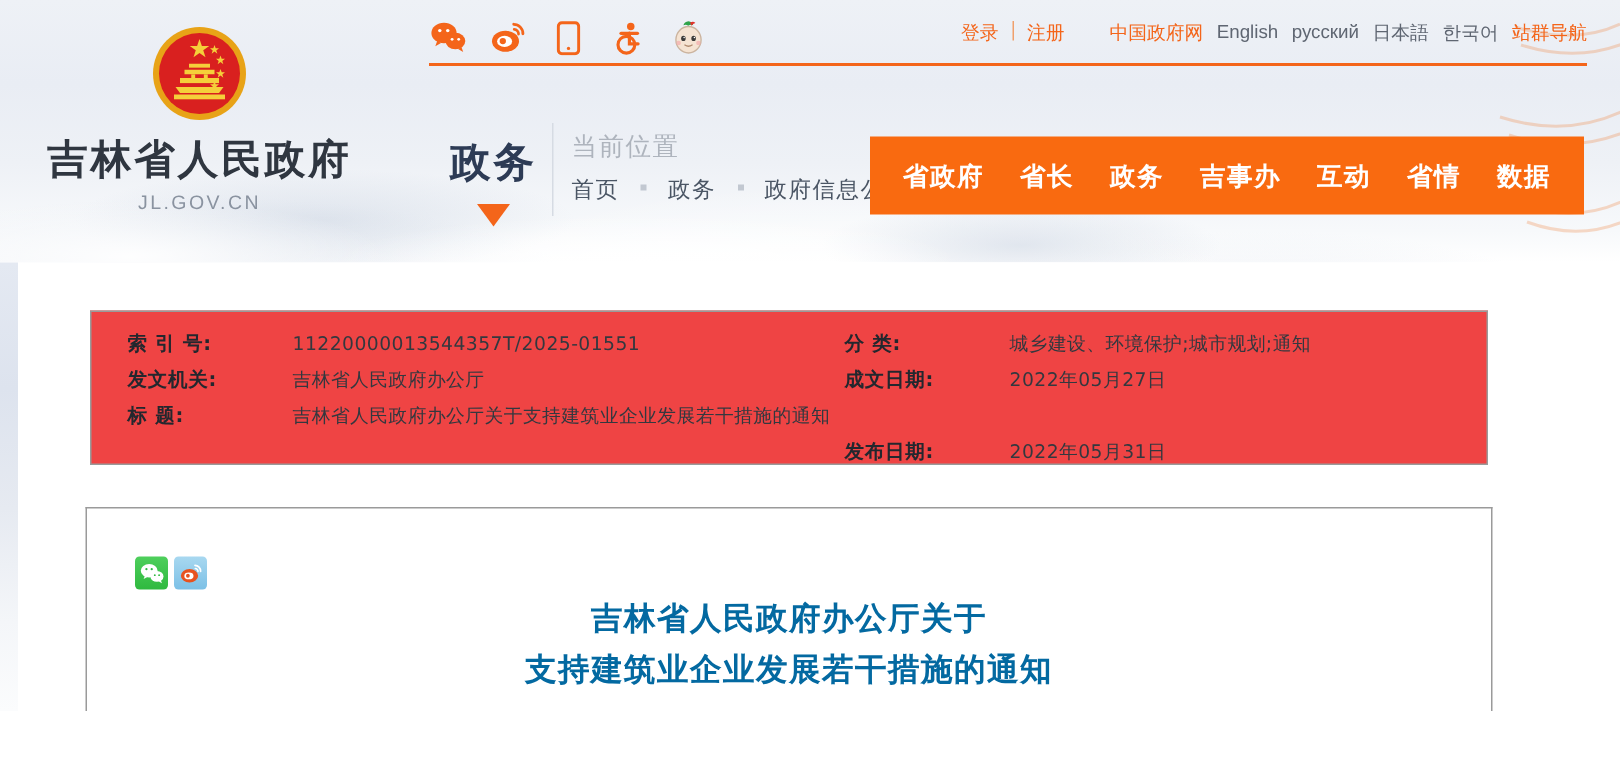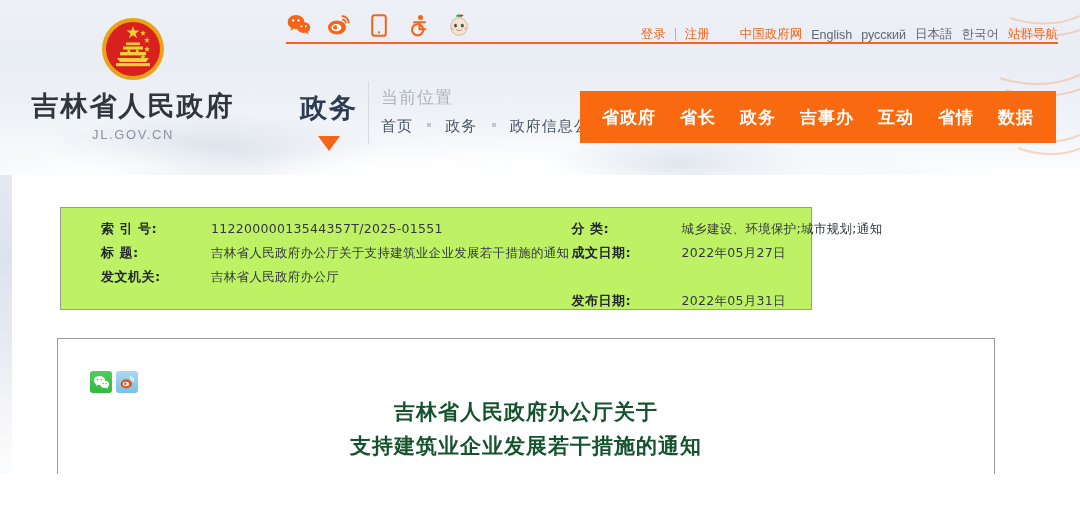--- a/index.html
+++ b/index.html
@@ -74,23 +74,22 @@
     display: inline-flex;
     align-items: center;
     justify-content: center;
     width: 26px;
     height: 26px;
     cursor: pointer;
   }
   .lang-links {
     position: absolute;
     right: 22px;
-    top: 18px;
-    display: flex;
-    align-items: center;
+    top: 6px;
+    display: flex;
     gap: 9px;
     font-size: 12.5px;
     color: #5f6672;
     white-space: nowrap;
   }
   .lang-links .lk { cursor: pointer; }
   .lang-links .lk.orange { color: #f4651a; }
   .lang-links .sep {
     width: 1px;
     height: 13px;
@@ -249,26 +248,25 @@
     left: 0; top: 0;
     width: 12px;
     height: 299px;
     background: linear-gradient(180deg, #e4e9f2 0%, #dde3ee 28%, #e6eaf1 55%, #f4f6f9 80%, #fbfcfd 100%);
   }
 
   .infocard {
     position: absolute;
     left: 60px;
     top: 32px;
-    width: 752px;
+    width: 932px;
     height: 103px;
     border: 1px solid #9a9a9a;
     box-sizing: border-box;
-    background: #bef264;
-    padding-left: 16px;
+    background: #ef4444;
   }
   .infogrid {
     display: flex;
     padding: 12px 0 0 0;
   }
   .infocol {
     display: flex;
     flex-direction: column;
     gap: 4px;
   }
@@ -328,21 +326,21 @@
   .sharebar .weibo  { background: linear-gradient(180deg,#a8d8f0 0%, #7cc0e6 100%); }
 
   .doctitle {
     position: absolute;
     left: 0; right: 0;
     top: 56px;
     text-align: center;
     font-family: "DejaVu Serif", "Liberation Serif", serif;
     font-size: 21px;
     font-weight: bold;
-    color: #14532d;
+    color: #0369a1;
     line-height: 34px;
     letter-spacing: 1px;
   }
 </style>
 </head>
 <body>
 
 <div class="page">
 
   <div class="header">
@@ -486,26 +484,26 @@
     <div class="leftstrip"></div>
 
     <div class="infocard">
       <div class="infogrid">
         <div class="infocol left">
           <div class="inforow">
             <span class="k">索 引 号:</span>
             <span class="v">11220000013544357T/2025-01551</span>
           </div>
           <div class="inforow">
+            <span class="k">发文机关:</span>
+            <span class="v">吉林省人民政府办公厅</span>
+          </div>
+          <div class="inforow">
             <span class="k">标    题:</span>
             <span class="v">吉林省人民政府办公厅关于支持建筑业企业发展若干措施的通知</span>
-          </div>
-          <div class="inforow">
-            <span class="k">发文机关:</span>
-            <span class="v">吉林省人民政府办公厅</span>
           </div>
         </div>
 
         <div class="infocol right">
           <div class="inforow">
             <span class="k">分  类:</span>
             <span class="v">城乡建设、环境保护;城市规划;通知</span>
           </div>
           <div class="inforow">
             <span class="k">成文日期:</span>

